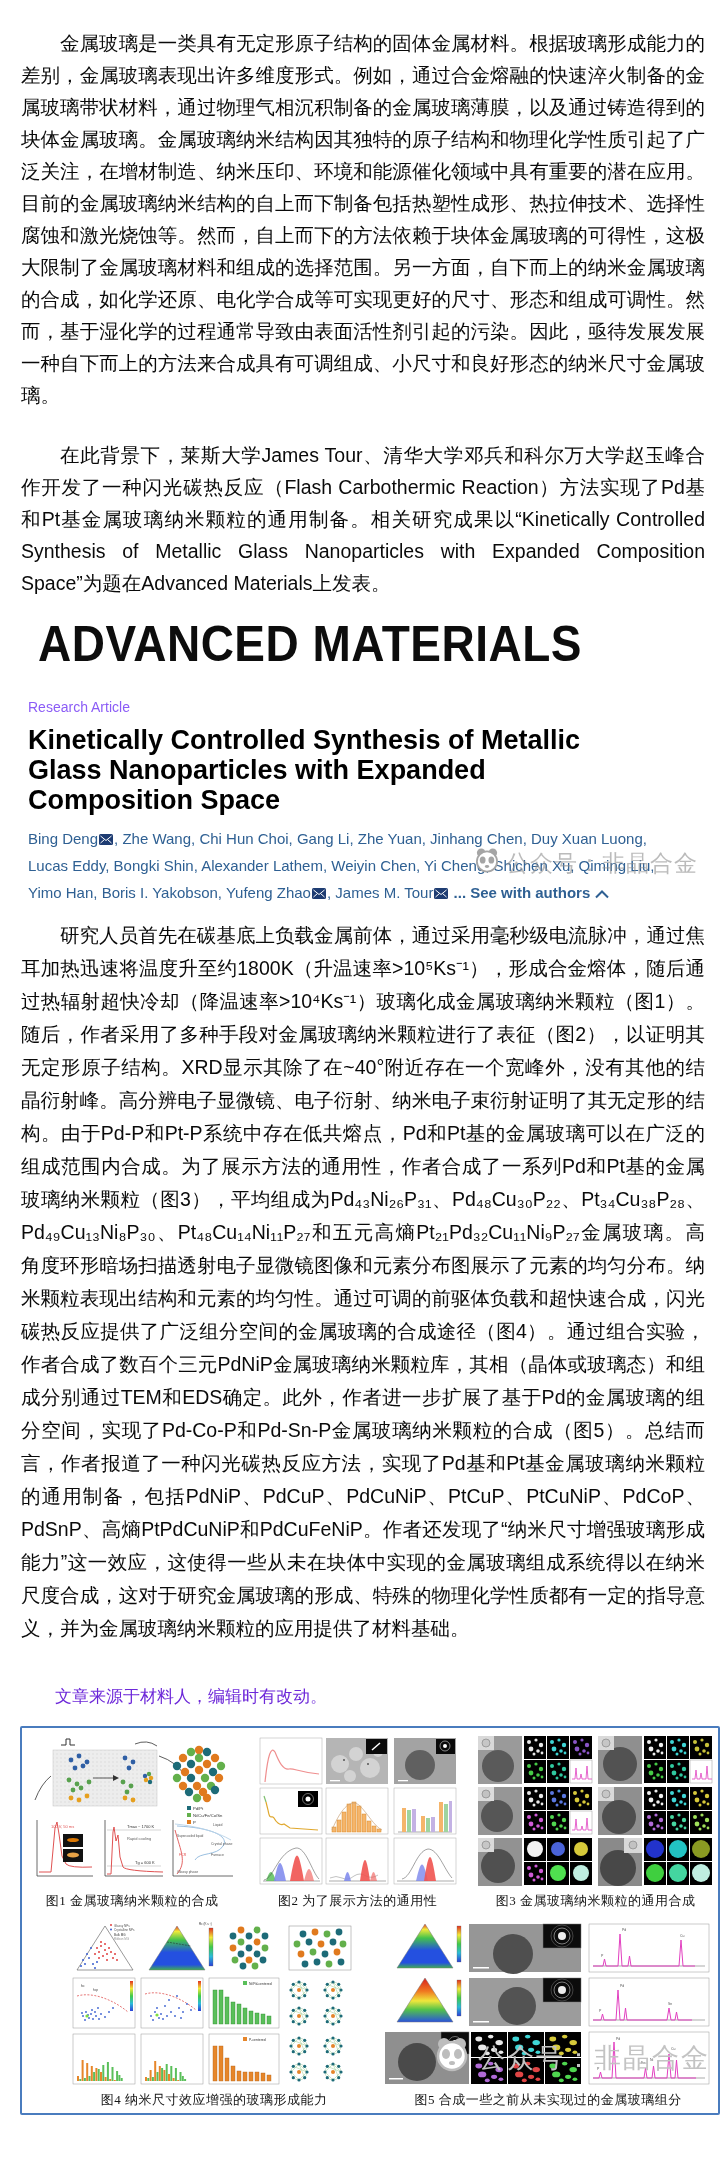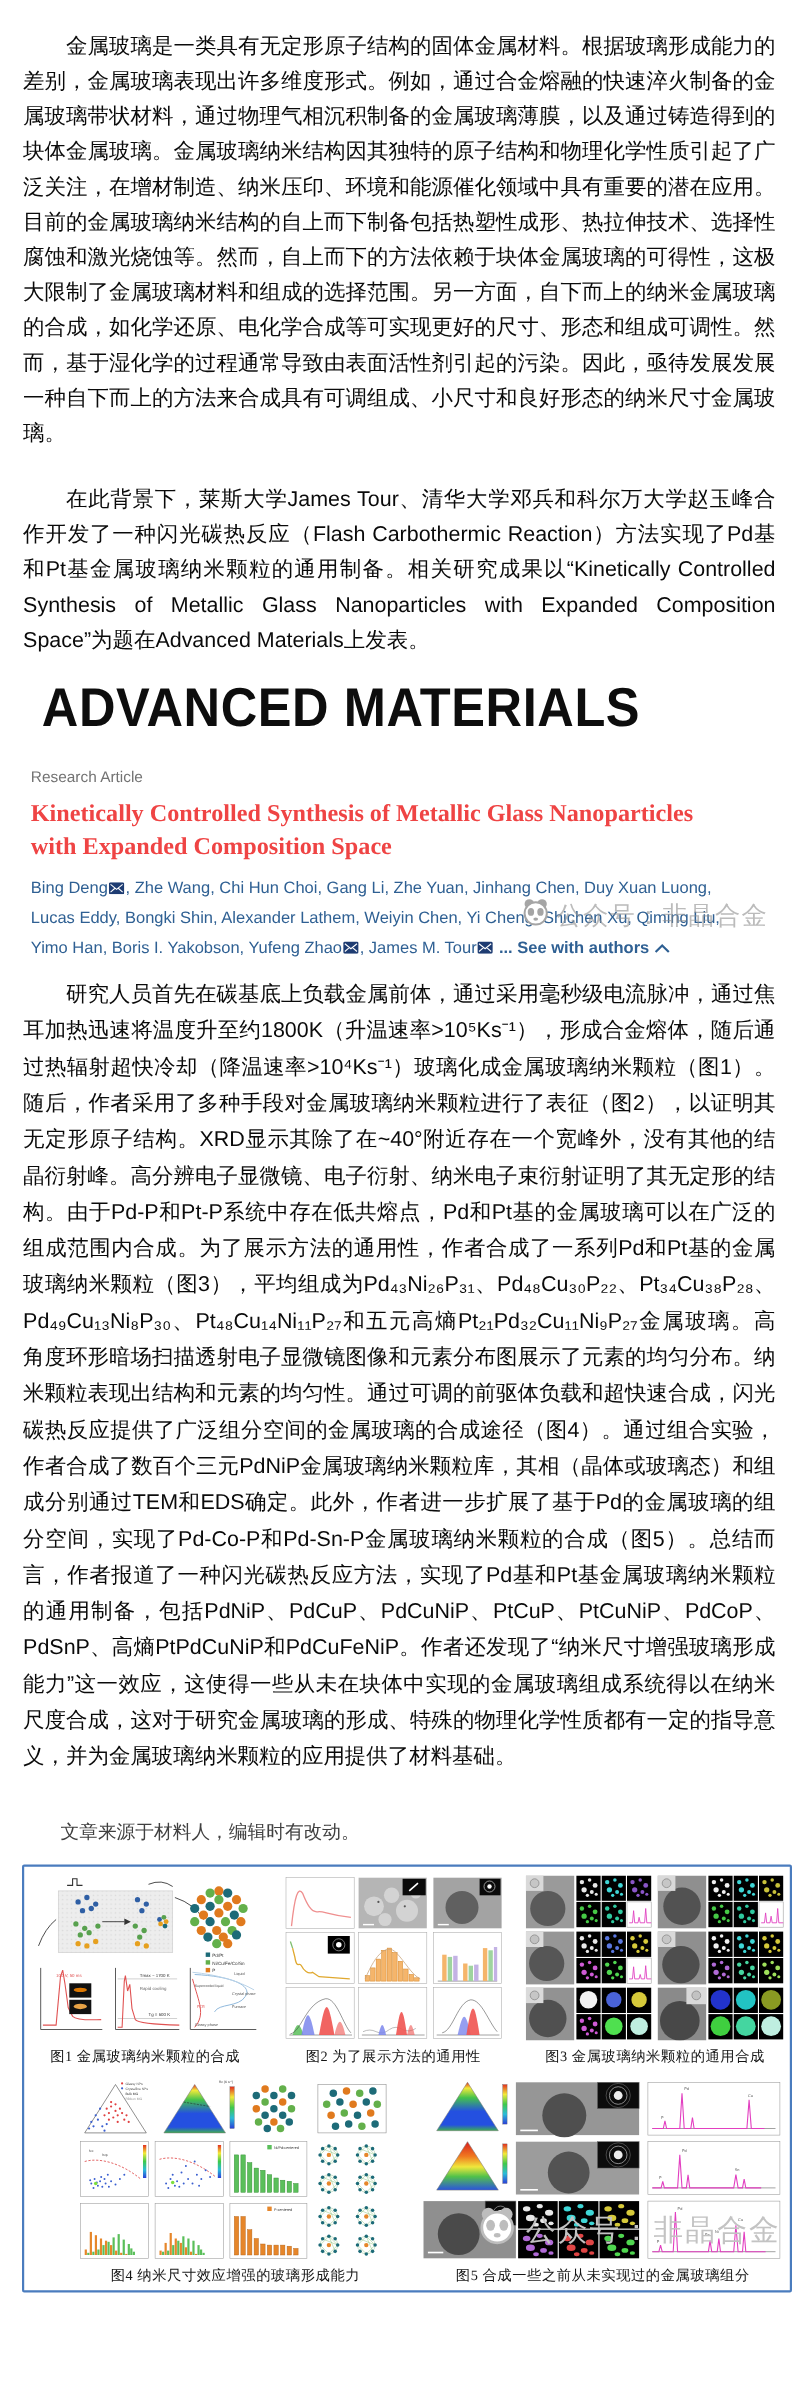--- a/index.html
+++ b/index.html
@@ -1,43 +1,43 @@
 <!DOCTYPE html>
 <html><head>
 <meta charset="utf-8">
 <style>
   html,body{margin:0;padding:0;background:#ffffff;}
   body{width:727px;font-family:"Liberation Sans",sans-serif;color:#000;}
   .page{position:relative;width:727px;height:2165px;overflow:hidden;background:#fff;}
 
   .body-text{margin:0;padding:0 22px 0 21px;font-size:19.5px;line-height:32px;
     text-align:justify;text-indent:2em;color:#0a0a0a;}
-  .p1{padding-top:26px;}
+  .p1{padding-top:8px;margin-top:19px;}
   .p2{margin-top:28px;}
   .p3{margin-top:12px;line-height:33px;}
 
   .journal-card{position:relative;margin:16px 24px 0 24px;}
   .am-logo{font-size:46px;font-weight:900;letter-spacing:0.5px;color:#0d0d0d;
     margin:10px 0 0 14px;transform:scaleY(1.08);transform-origin:left top;
     font-family:"Liberation Sans",sans-serif;white-space:nowrap;}
-  .article-type{margin:30px 0 0 4px;font-size:14px;color:#737373;}
-  .paper-title{margin:10px 0 0 4px;width:620px;font-size:22px;line-height:30px;
-    font-weight:700;color:#ef4444;font-family:Liberation Serif, serif;}
+  .article-type{margin:30px 0 0 4px;font-size:14px;color:#8b5cf6;}
+  .paper-title{margin:10px 0 0 4px;width:620px;font-size:27px;line-height:30px;
+    font-weight:700;color:#000000;}
   .authors{position:relative;margin:10px 0 0 4px;width:662px;font-size:15px;
     line-height:27px;color:#2f6093;}
   .env{display:inline-flex;align-items:center;justify-content:center;vertical-align:-1px;margin:0 1px;}
   .see-fewer{font-weight:700;color:#2f6093;cursor:pointer;}
   .chev{vertical-align:-1px;margin-left:4px;cursor:pointer;}
 
   .wm-mid{position:absolute;top:22px;right:-8px;display:flex;align-items:center;gap:6px;
     color:rgba(145,145,145,0.62);font-size:23px;letter-spacing:1px;pointer-events:none;white-space:nowrap;}
   .wm-bottom{position:absolute;right:8px;bottom:34px;display:flex;align-items:center;gap:8px;
     color:#c3c3c3;font-size:27px;letter-spacing:2px;pointer-events:none;white-space:nowrap;z-index:5;}
 
-  .source-note{margin:40px 0 0 0;padding:0 21px;font-size:17px;text-indent:2em;color:#404040;}
+  .source-note{margin:40px 0 0 0;padding:0 21px;font-size:17px;text-indent:2em;color:#6d28d9;}
 
   .figure-board{position:relative;margin:18px 0 0 20px;width:700px;box-sizing:border-box;
     border:2px solid #4a7cbe;border-radius:2px;background:#fff;padding:8px 5px 4px 5px;}
   .fig-row{display:flex;justify-content:space-between;align-items:flex-start;}
   .fig-row2{margin:10px 0 0 24px;justify-content:flex-end;gap:26px;}
   figure{margin:0;padding:0;}
   .figcap{margin-top:6px;text-align:center;font-size:13px;color:#151515;
     font-family:"Liberation Serif",serif;letter-spacing:0.5px;}
   .figimg{display:block;background:#fff;}
   svg text{font-family:"Liberation Sans",sans-serif;}

